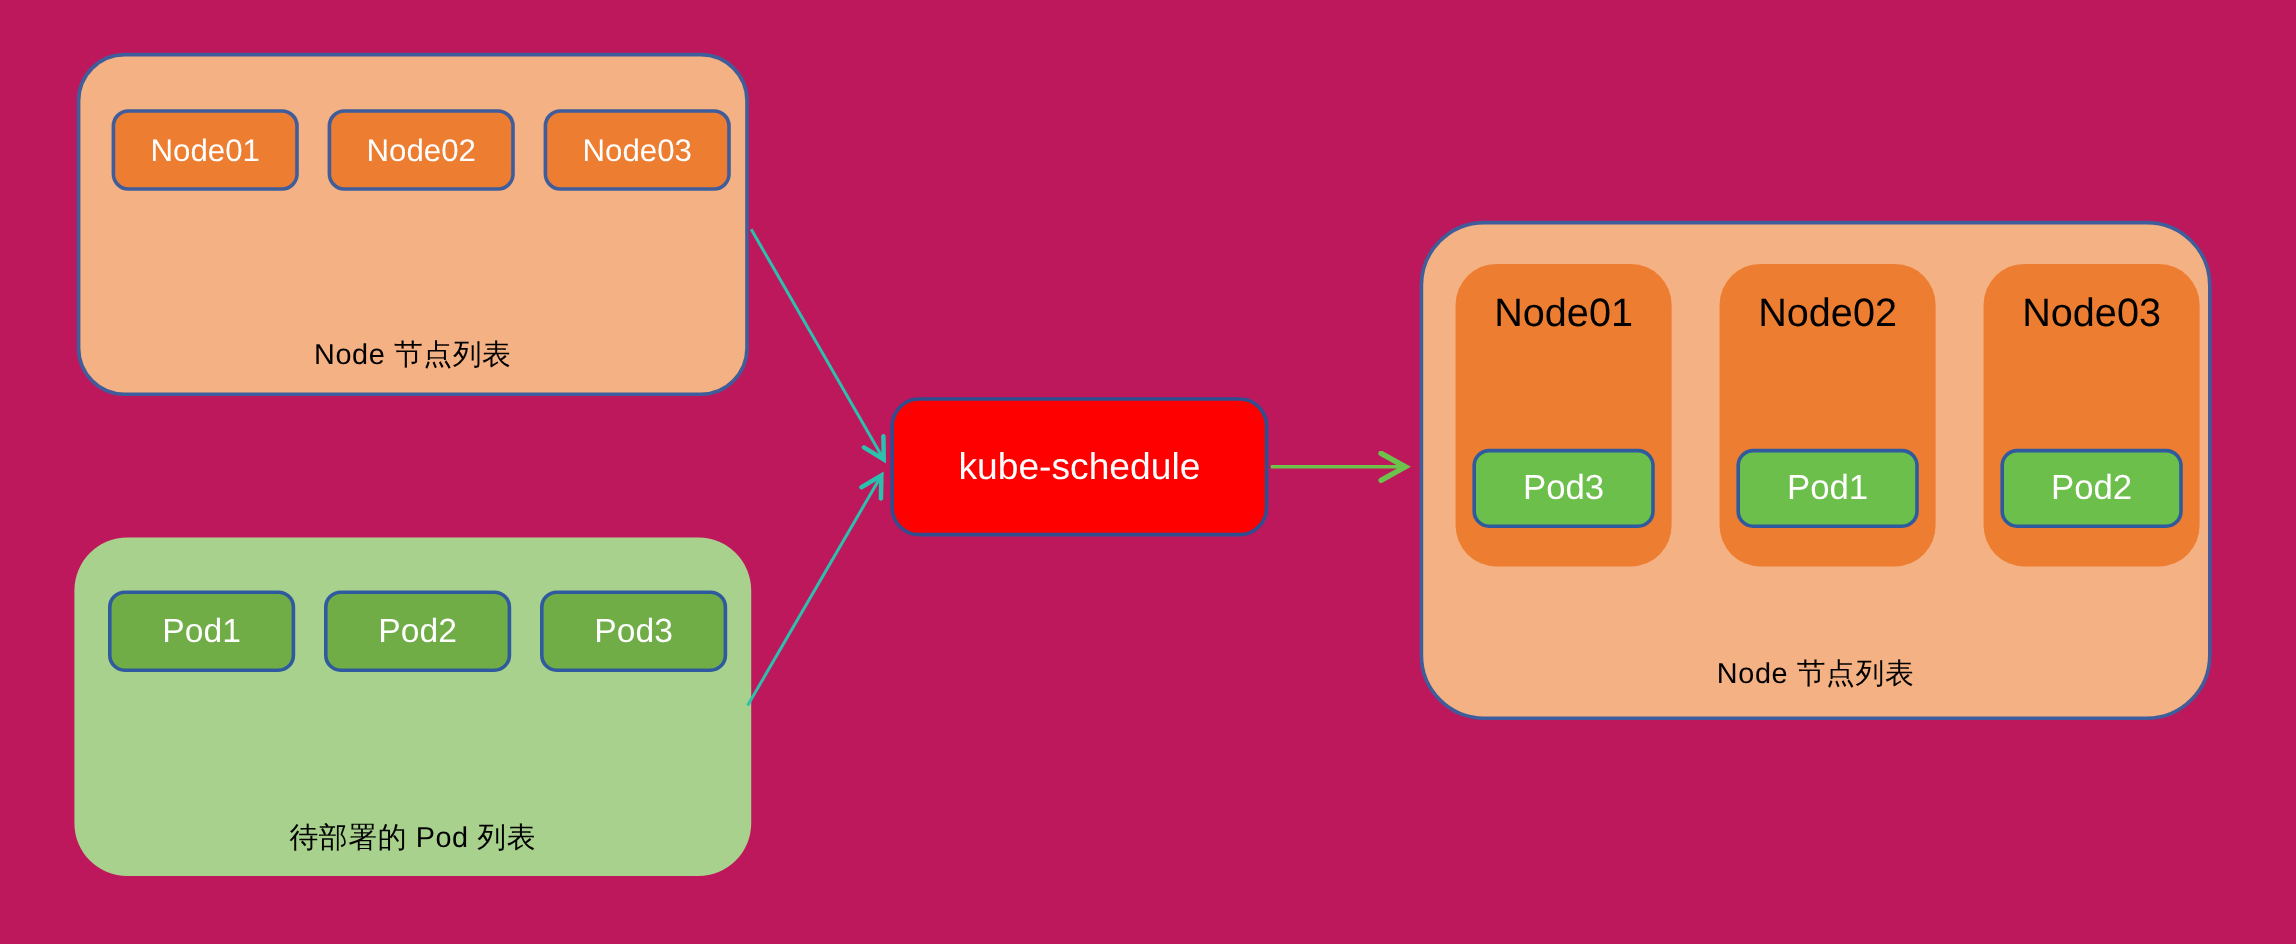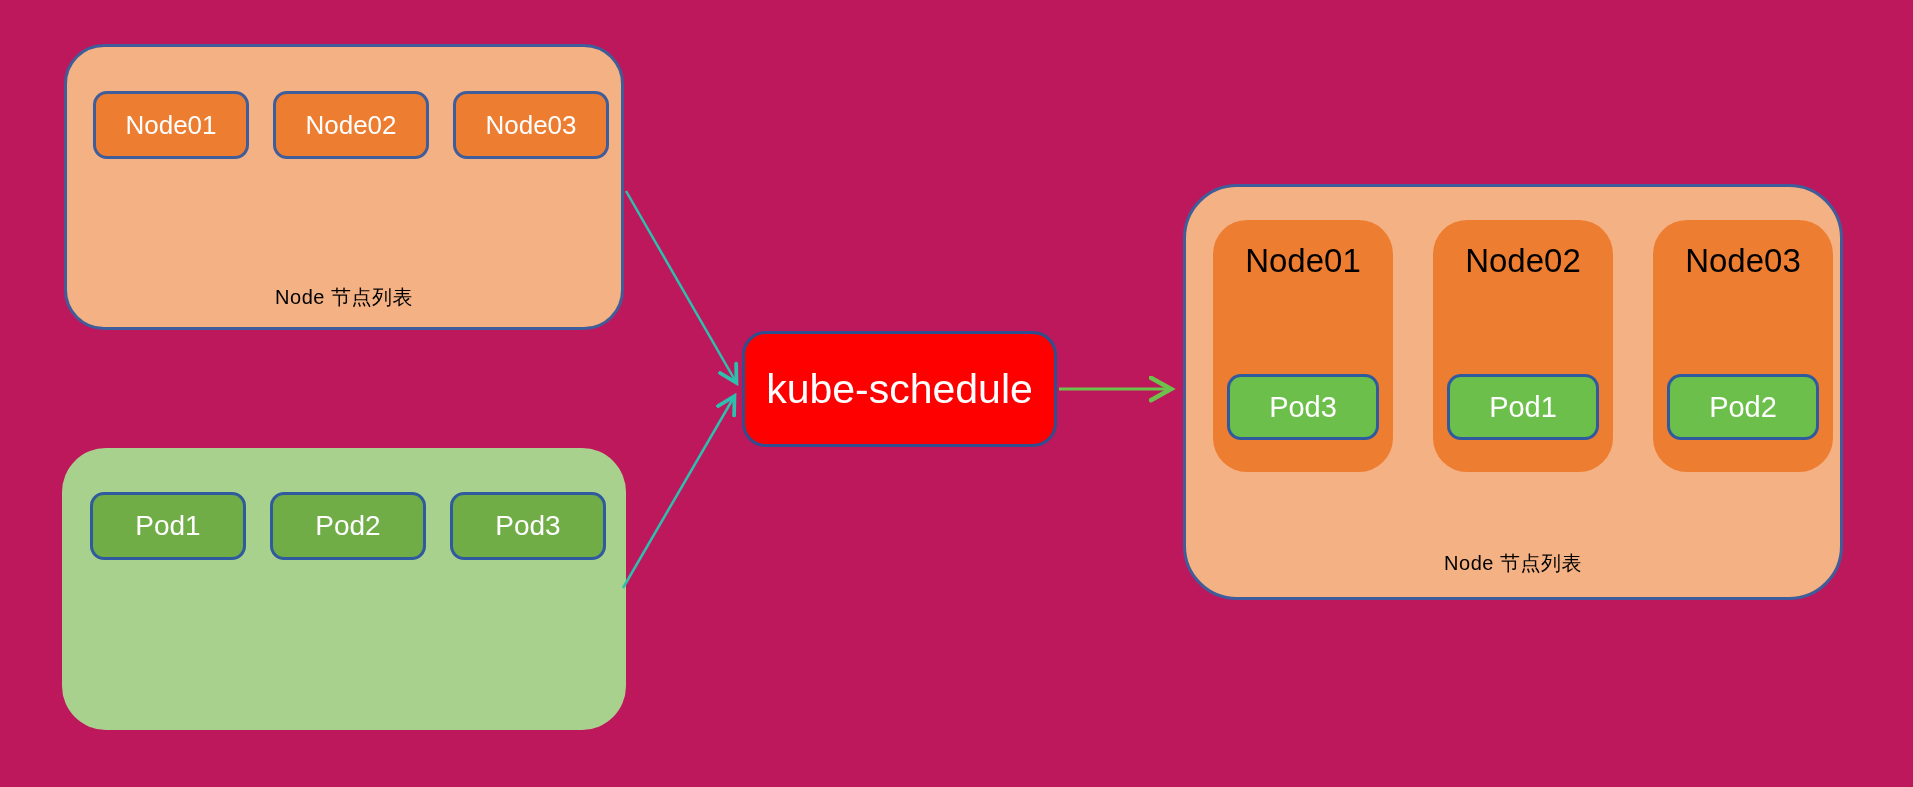--- a/index.html
+++ b/index.html
@@ -20,21 +20,21 @@
   .panel {
     position: absolute;
     box-sizing: border-box;
   }
   .panel-label {
     position: absolute;
     left: 0;
     right: 0;
     text-align: center;
     color: #000000;
-    font-size: 20px;
+    font-size: 24px;
     letter-spacing: 0.5px;
     white-space: nowrap;
   }
 
   
   .source-nodes {
     left: 64px; top: 44px;
     width: 560px; height: 286px;
     background: #F4B183;
     border: 3px solid #3F5D9B;
@@ -88,21 +88,21 @@
   .scheduler {
     left: 742px; top: 331px;
     width: 315px; height: 116px;
     background: #FE0000;
     border: 3px solid #2E4E8F;
     border-radius: 24px;
     display: flex;
     align-items: center;
     justify-content: center;
     color: #ffffff;
-    font-size: 41px;
+    font-size: 31px;
     white-space: nowrap;
   }
 
   
   .result-nodes {
     left: 1183px; top: 184px;
     width: 660px; height: 416px;
     background: #F4B183;
     border: 3px solid #3F5D9B;
     border-radius: 54px;
@@ -159,20 +159,21 @@
     </div>
     <div class="panel-label">Node 节点列表</div>
   </div>
 
   <div class="panel pending-pods">
     <div class="chip-row">
       <div class="chip pod">Pod1</div>
       <div class="chip pod">Pod2</div>
       <div class="chip pod">Pod3</div>
     </div>
+    <div class="panel-label">待部署的 Pod 列表</div>
   </div>
 
   <div class="panel scheduler">kube-schedule</div>
 
   <div class="panel result-nodes">
     <div class="card-row">
       <div class="node-card">
         <div class="node-name">Node01</div>
         <div class="chip pod">Pod3</div>
       </div>

